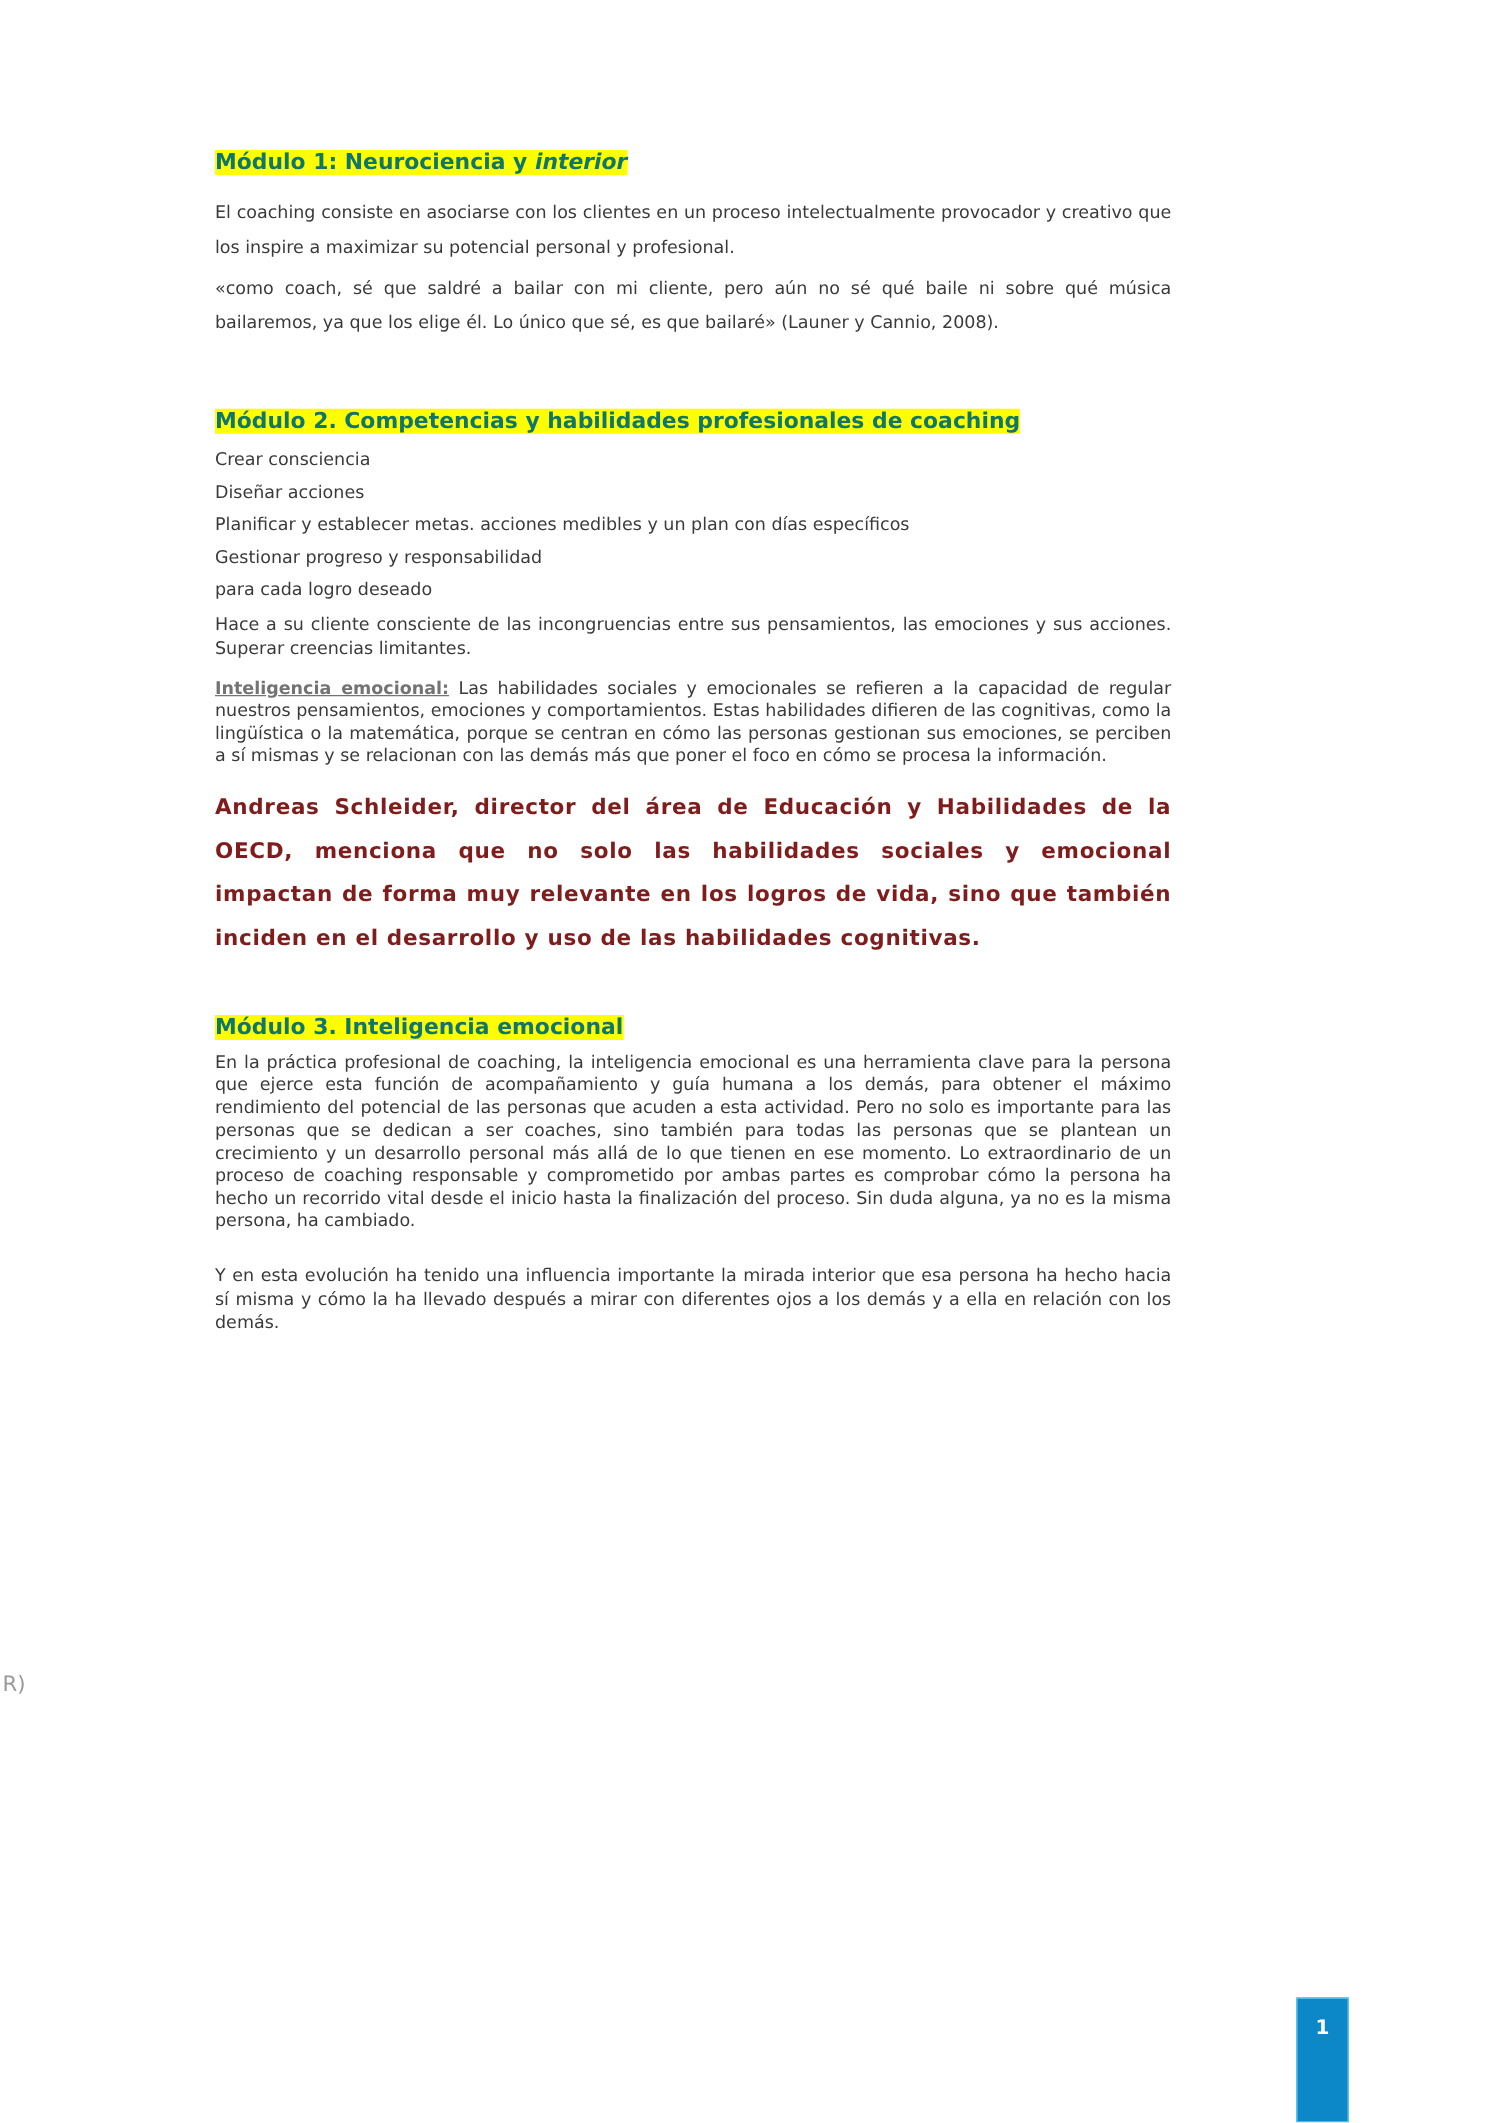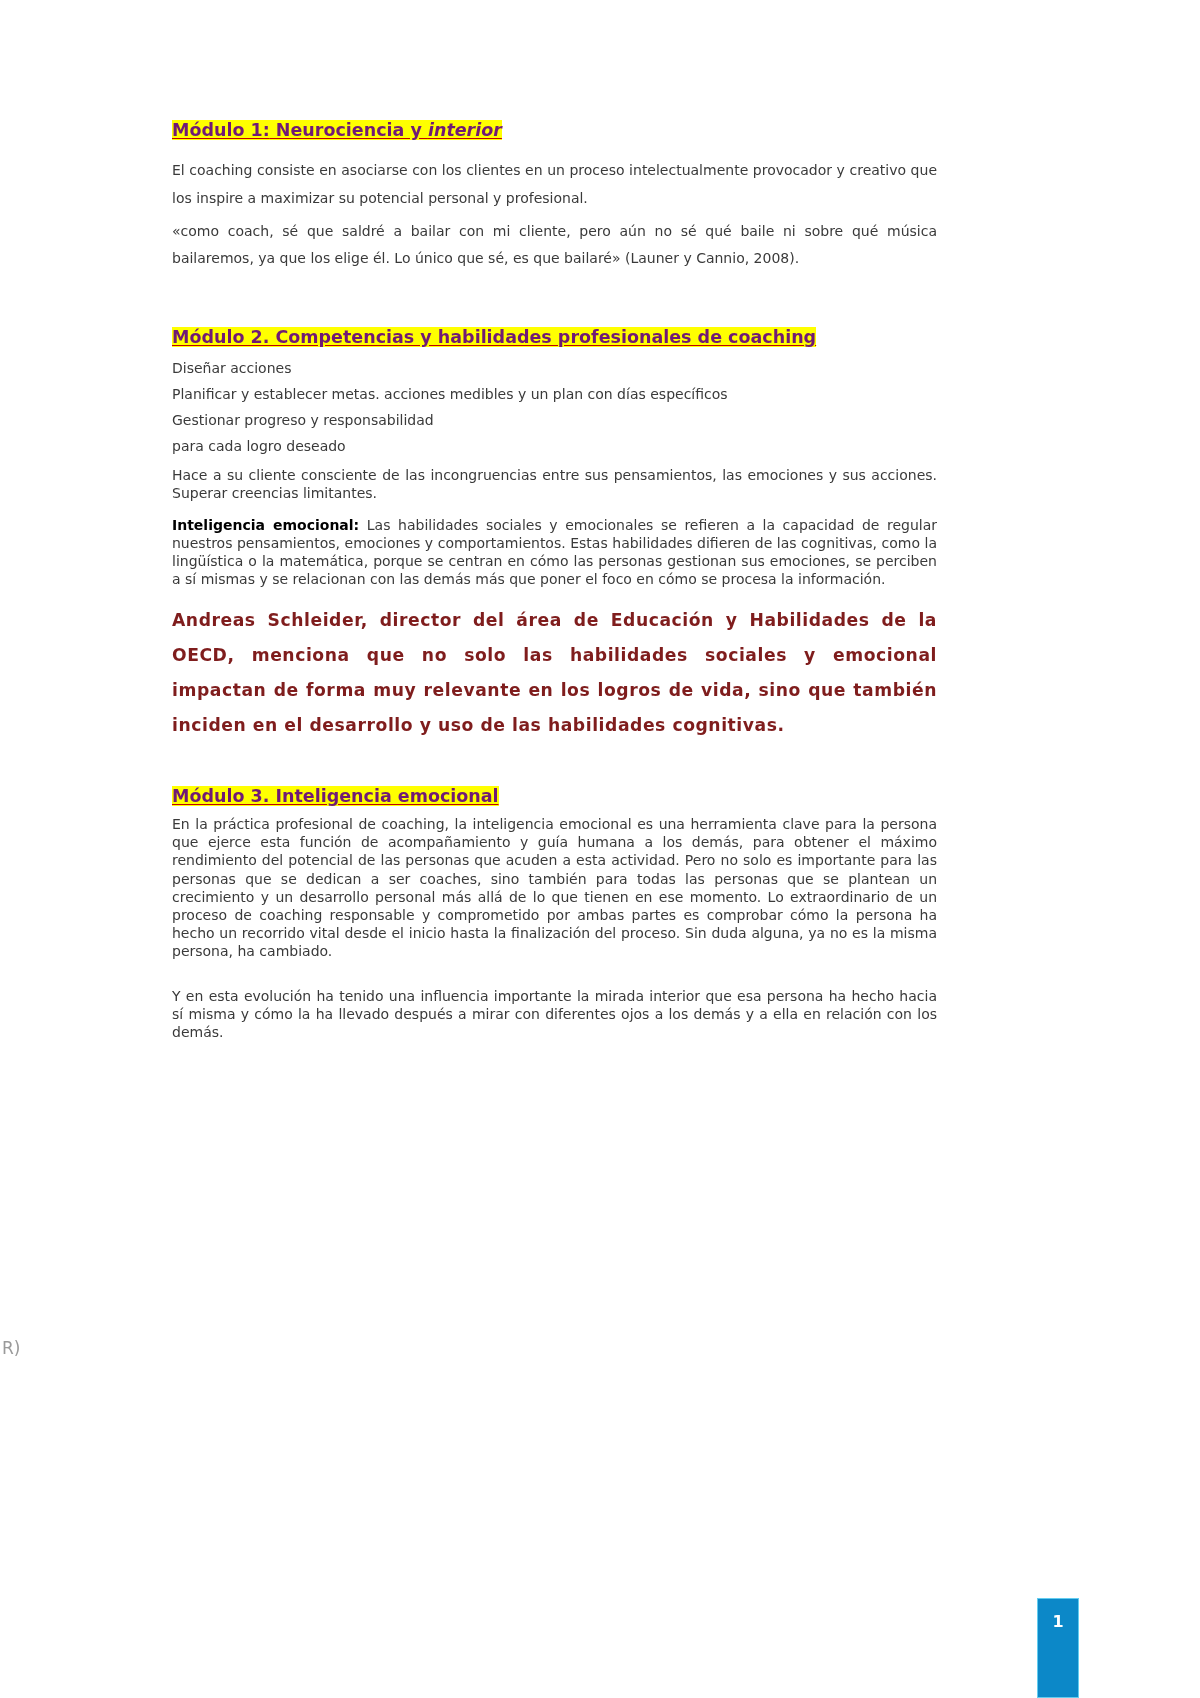--- a/index.html
+++ b/index.html
@@ -24,22 +24,21 @@
 
   
   .heading {
     font-size: 17.5px;
     line-height: 1.45;
     margin: 0;
     color: #c00000;
   }
   .hl {
     background: #ffff00;
-    color: #701a75;
-    text-decoration: underline;
+    color: #0f766e;
     text-decoration-color: #c00000;
     text-underline-offset: 2px;
   }
   .hl.bold { font-weight: bold; }
   .hl.ital { font-style: italic; }
 
   
   p.body {
     margin: 0;
     font-size: 14px;
@@ -50,21 +49,21 @@
   p.loose { line-height: 1.95; }
   p.mid   { line-height: 1.85; }
   p.tight { line-height: 1.30; }
 
   .sp-xs { height: 6px; }
   .sp-s  { height: 14px; }
   .sp-m  { height: 26px; }
   .sp-l  { height: 40px; }
   .sp-xl { height: 52px; }
 
-  .bold-inline { font-weight: bold; color: #000000; }
+  .bold-inline { font-weight: bold; color: #737373; text-decoration: underline; }
 
   
   p.spaced {
     font-weight: bold;
     color: #7f1d1d;
     letter-spacing: 0.55px;
     line-height: 2.05;
     font-size: 17.2px;
     text-align: justify;
     margin: 0;
@@ -115,20 +114,21 @@
     <div class="sp-xs"></div>
 
     <p class="body loose">«como coach, sé que saldré a bailar con mi cliente, pero aún no sé qué baile ni sobre qué música bailaremos, ya que los elige él. Lo único que sé, es que bailaré» (Launer y Cannio, 2008).</p>
 
     <div class="sp-xl"></div>
 
     <h2 class="heading"><span class="hl">Módulo 2. Competencias y habilidades profesionales de coaching</span></h2>
 
     <div class="sp-xs"></div>
 
+    <p class="body mid">Crear consciencia</p>
     <p class="body mid">Diseñar acciones</p>
     <p class="body mid">Planificar y establecer metas. acciones medibles y un plan con días específicos</p>
     <p class="body mid">Gestionar progreso y responsabilidad</p>
     <p class="body mid">para cada logro deseado</p>
 
     <div class="sp-xs"></div>
 
     <p class="body tight">Hace a su cliente consciente de las incongruencias entre sus pensamientos, las emociones y sus acciones. Superar creencias limitantes.</p>
 
     <div class="sp-s"></div>

